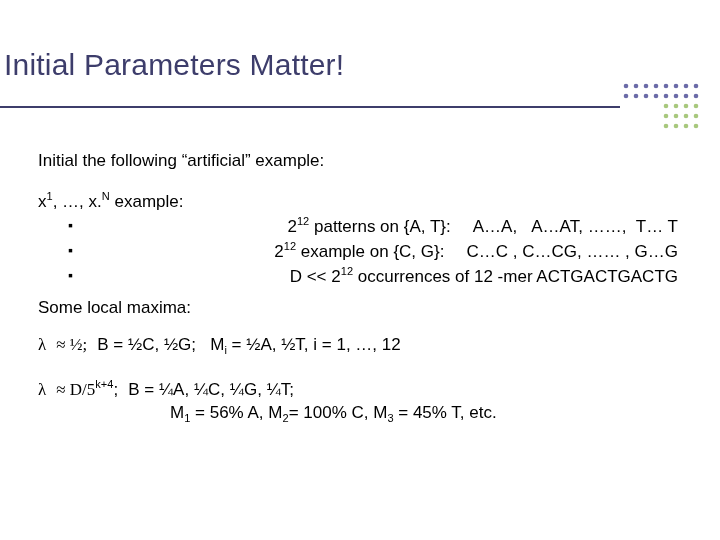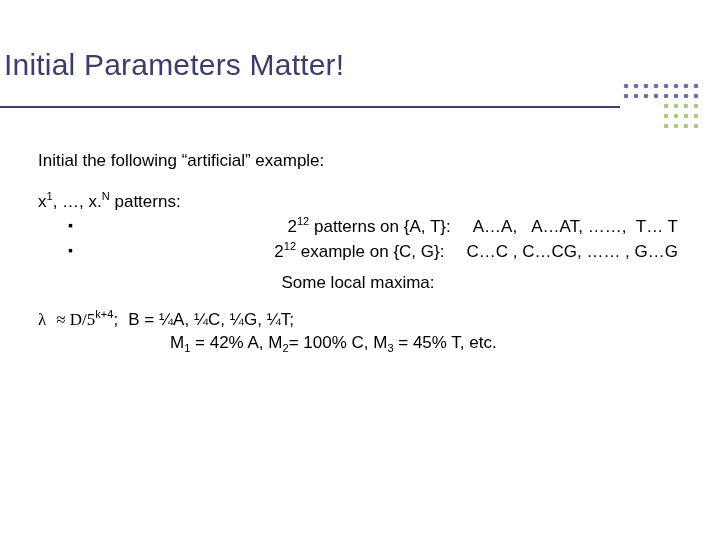--- a/index.html
+++ b/index.html
@@ -69,21 +69,21 @@
     content: "▪";
     position: absolute;
     left: 0;
     top: 0;
     font-size: 14px;
     color: #000;
   }
   sup { font-size: 0.65em; vertical-align: super; line-height: 0; }
   sub { font-size: 0.65em; vertical-align: sub; line-height: 0; }
   .sym { font-family: "Times New Roman", Symbol, serif; }
-  .maxima-row { margin-top: 8px; margin-bottom: 14px; text-align: center; }
+  .maxima-row { margin-top: 8px; margin-bottom: 14px; }
   .lambda-row { margin-top: 6px; margin-bottom: 22px; }
   .lambda-indent { padding-left: 132px; }
   .gap { display: inline-block; width: 22px; }
   .sgap { display: inline-block; width: 10px; }
 </style>
 </head>
 <body>
 <div class="slide">
 
   <div class="title">Initial Parameters Matter!</div>
@@ -124,37 +124,43 @@
           <circle cx="76" cy="46" r="2.3"></circle>
       </g>
     </svg>
   </div>
 
   <div class="body">
 
     <div class="para">Initial the following “artificial” example:</div>
 
     <div class="contain-line">
-      <span>x</span><sup>1</sup><span>, …, x.</span><sup>N</sup><span> patterns:</span>
+      <span>x</span><sup>1</sup><span>, …, x.</span><sup>N</sup><span> example:</span>
     </div>
 
     <ul class="bullets">
       <li>
         <span>2</span><sup>12</sup><span> patterns on {A, T}:</span><span class="gap"></span><span>A…A,&nbsp;&nbsp;&nbsp;A…AT, ……,&nbsp;&nbsp;T… T</span>
       </li>
       <li>
         <span>2</span><sup>12</sup><span> example on {C, G}:</span><span class="gap"></span><span>C…C , C…CG, …… , G…G</span>
       </li>
+      <li>
+        <span>D &lt;&lt; 2</span><sup>12</sup><span> occurrences of 12 -mer ACTGACTGACTG</span>
+      </li>
     </ul>
 
     <div class="para maxima-row">Some local maxima:</div>
 
+    <div class="lambda-row">
+      <span class="sym">λ</span><span class="sgap"></span><span class="sym">≈ ½;</span><span class="sgap"></span><span>B = ½C, ½G;&nbsp;&nbsp;&nbsp;M</span><sub>i</sub><span> = ½A, ½T, i = 1, …, 12</span>
+    </div>
 
     <div class="lambda-row">
       <span class="sym">λ</span><span class="sgap"></span><span class="sym">≈ D/5</span><sup>k+4</sup><span>;</span><span class="sgap"></span><span>B = ¼A, ¼C, ¼G, ¼T;</span>
       <br>
       <span class="lambda-indent">
-        <span>M</span><sub>1</sub><span> = 42% A, M</span><sub>2</sub><span>= 100% C, M</span><sub>3</sub><span> = 45% T, etc.</span>
+        <span>M</span><sub>1</sub><span> = 56% A, M</span><sub>2</sub><span>= 100% C, M</span><sub>3</sub><span> = 45% T, etc.</span>
       </span>
     </div>
 
   </div>
 </div>
 
 </body></html>

